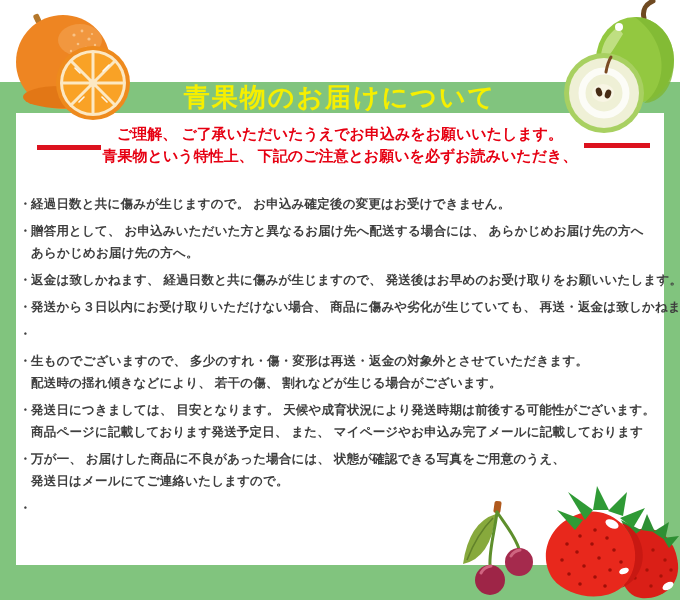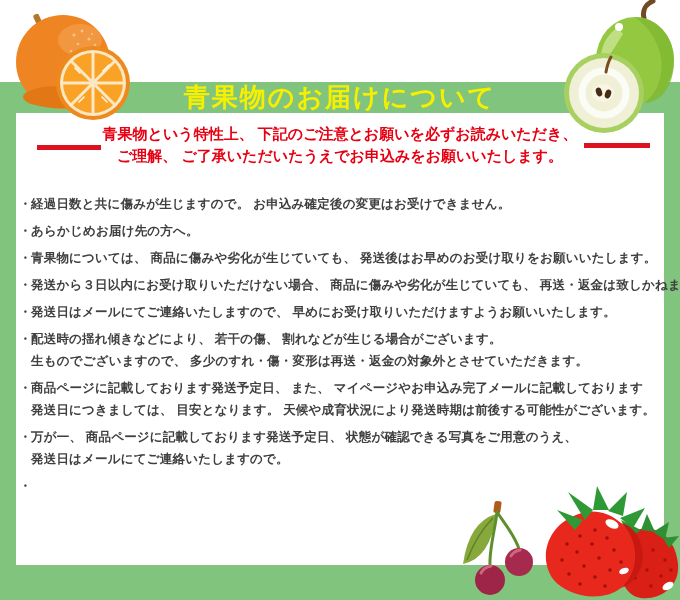--- a/index.html
+++ b/index.html
@@ -54,75 +54,75 @@
 
 <div class="frame"></div>
 
 <div class="panel"></div>
 
 <div class="banner">
   <span class="title">青果物のお届けについて</span>
 </div>
 
 <div class="intro">
+  <span class="note-line">ご理解、 ご了承いただいたうえでお申込みをお願いいたします。</span>
   <span class="note-line">青果物という特性上、 下記のご注意とお願いを必ずお読みいただき、</span>
-  <span class="note-line">ご理解、 ご了承いただいたうえでお申込みをお願いいたします。</span>
 </div>
 <div class="dash dash-left"></div>
 <div class="dash dash-right"></div>
 
 <ul class="notices">
   <li>
     <span class="bullet">・</span>
     <span class="note-text">
         <span class="note-line">経過日数と共に傷みが生じますので。 お申込み確定後の変更はお受けできません。</span>
       </span>
   </li>
   <li>
     <span class="bullet">・</span>
     <span class="note-text">
+      <span class="note-line">贈答用として、 お申込みいただいた方と異なるお届け先へ配送する場合には、 あらかじめお届け先の方へ</span>
       <span class="note-line">あらかじめお届け先の方へ。</span>
     </span>
   </li>
   <li>
     <span class="bullet">・</span>
     <span class="note-text">
-        <span class="note-line">青果物については、 商品に傷みや劣化が生じていても、 発送後はお早めのお受け取りをお願いいたします。</span>
+        <span class="note-line">返金は致しかねます、 経過日数と共に傷みが生じますので、 発送後はお早めのお受け取りをお願いいたします。</span>
       </span>
   </li>
   <li>
     <span class="bullet">・</span>
     <span class="note-text">
         <span class="note-line">発送から３日以内にお受け取りいただけない場合、 商品に傷みや劣化が生じていても、 再送・返金は致しかねます。</span>
       </span>
   </li>
   <li>
     <span class="bullet">・</span>
     <span class="note-text">
-      <span class="note-line">発送日はメールにてご連絡いたしますので、 早めにお受け取りいただけますようお願いいたします。</span>
-    </span>
-  </li>
-  <li>
-    <span class="bullet">・</span>
-    <span class="note-text">
+    </span>
+  </li>
+  <li>
+    <span class="bullet">・</span>
+    <span class="note-text">
+      <span class="note-line">生ものでございますので、 多少のすれ・傷・変形は再送・返金の対象外とさせていただきます。</span>
       <span class="note-line">配送時の揺れ傾きなどにより、 若干の傷、 割れなどが生じる場合がございます。</span>
-      <span class="note-line">生ものでございますので、 多少のすれ・傷・変形は再送・返金の対象外とさせていただきます。</span>
-    </span>
-  </li>
-  <li>
-    <span class="bullet">・</span>
-    <span class="note-text">
+    </span>
+  </li>
+  <li>
+    <span class="bullet">・</span>
+    <span class="note-text">
+      <span class="note-line">発送日につきましては、 目安となります。 天候や成育状況により発送時期は前後する可能性がございます。</span>
       <span class="note-line">商品ページに記載しております発送予定日、 また、 マイページやお申込み完了メールに記載しております</span>
-      <span class="note-line">発送日につきましては、 目安となります。 天候や成育状況により発送時期は前後する可能性がございます。</span>
-    </span>
-  </li>
-  <li>
-    <span class="bullet">・</span>
-    <span class="note-text">
-      <span class="note-line">万が一、 商品ページに記載しております発送予定日、 状態が確認できる写真をご用意のうえ、</span>
+    </span>
+  </li>
+  <li>
+    <span class="bullet">・</span>
+    <span class="note-text">
+      <span class="note-line">万が一、 お届けした商品に不良があった場合には、 状態が確認できる写真をご用意のうえ、</span>
       <span class="note-line">発送日はメールにてご連絡いたしますので。</span>
     </span>
   </li>
   <li>
     <span class="bullet">・</span>
   </li>
 </ul>
 
 <svg id="orange-illus" class="illus" width="126" height="118" viewBox="0 0 126 118">
   <g>

